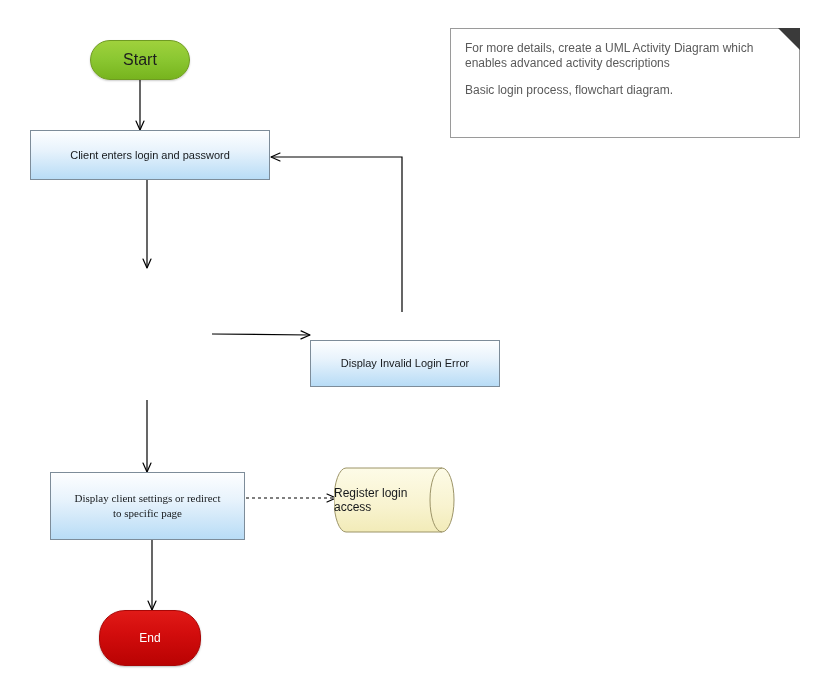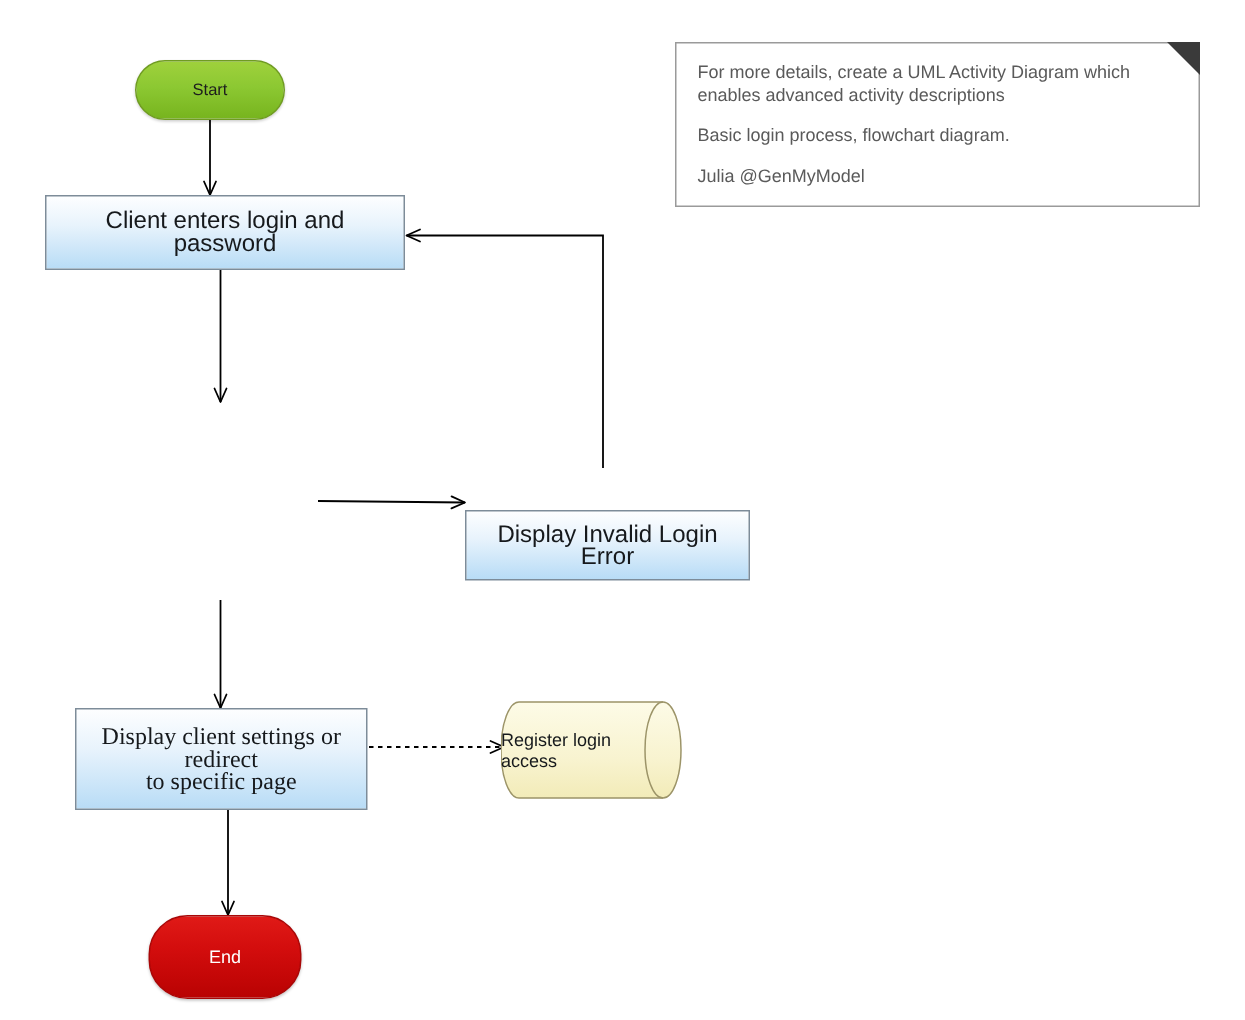--- a/index.html
+++ b/index.html
@@ -38,40 +38,40 @@
     justify-content: center;
     text-align: center;
   }
 
   
   .terminator-start {
     border-radius: 26px;
     border: 1px solid #6f9b22;
     background: linear-gradient(to bottom, #9fd13c 0%, #8cc832 45%, #77b41e 100%);
     color: #1d1d1d;
-    font-size: 11px;
+    font-size: 16px;
     box-shadow: 0 1px 2px rgba(0,0,0,0.20);
   }
 
   
   .terminator-end {
     border-radius: 26px;
     border: 1px solid #a80707;
     background: linear-gradient(to bottom, #e01a17 0%, #d30d0d 40%, #b90202 100%);
     color: #ffffff;
     font-size: 12px;
     box-shadow: 0 1px 2px rgba(0,0,0,0.25);
   }
 
   
   .process {
     border: 1px solid #7d8c99;
     background: linear-gradient(to bottom, #fdfeff 0%, #e8f3fc 40%, #b8dcf6 100%);
     color: #16191c;
-    font-size: 16px;
+    font-size: 11px;
     line-height: 15px;
     padding: 4px 8px;
     align-items: center;
   }
 
   
   .decision-wrap {
     position: absolute;
   }
   .decision-shape {
@@ -217,16 +217,15 @@
   </div>
 
   <div class="node terminator-end" style="left:99px; top:610px; width:102px; height:56px;">
     <span>End</span>
   </div>
 
   <div class="note" style="left:450px; top:28px; width:350px; height:110px;">
     <span class="note-fold"></span>
     <p>For more details, create a UML Activity Diagram which enables advanced activity descriptions</p>
     <p>Basic login process, flowchart diagram.</p>
-    <p>Julia @GenMyModel</p>
   </div>
 
 </div>
 
 </body></html>

